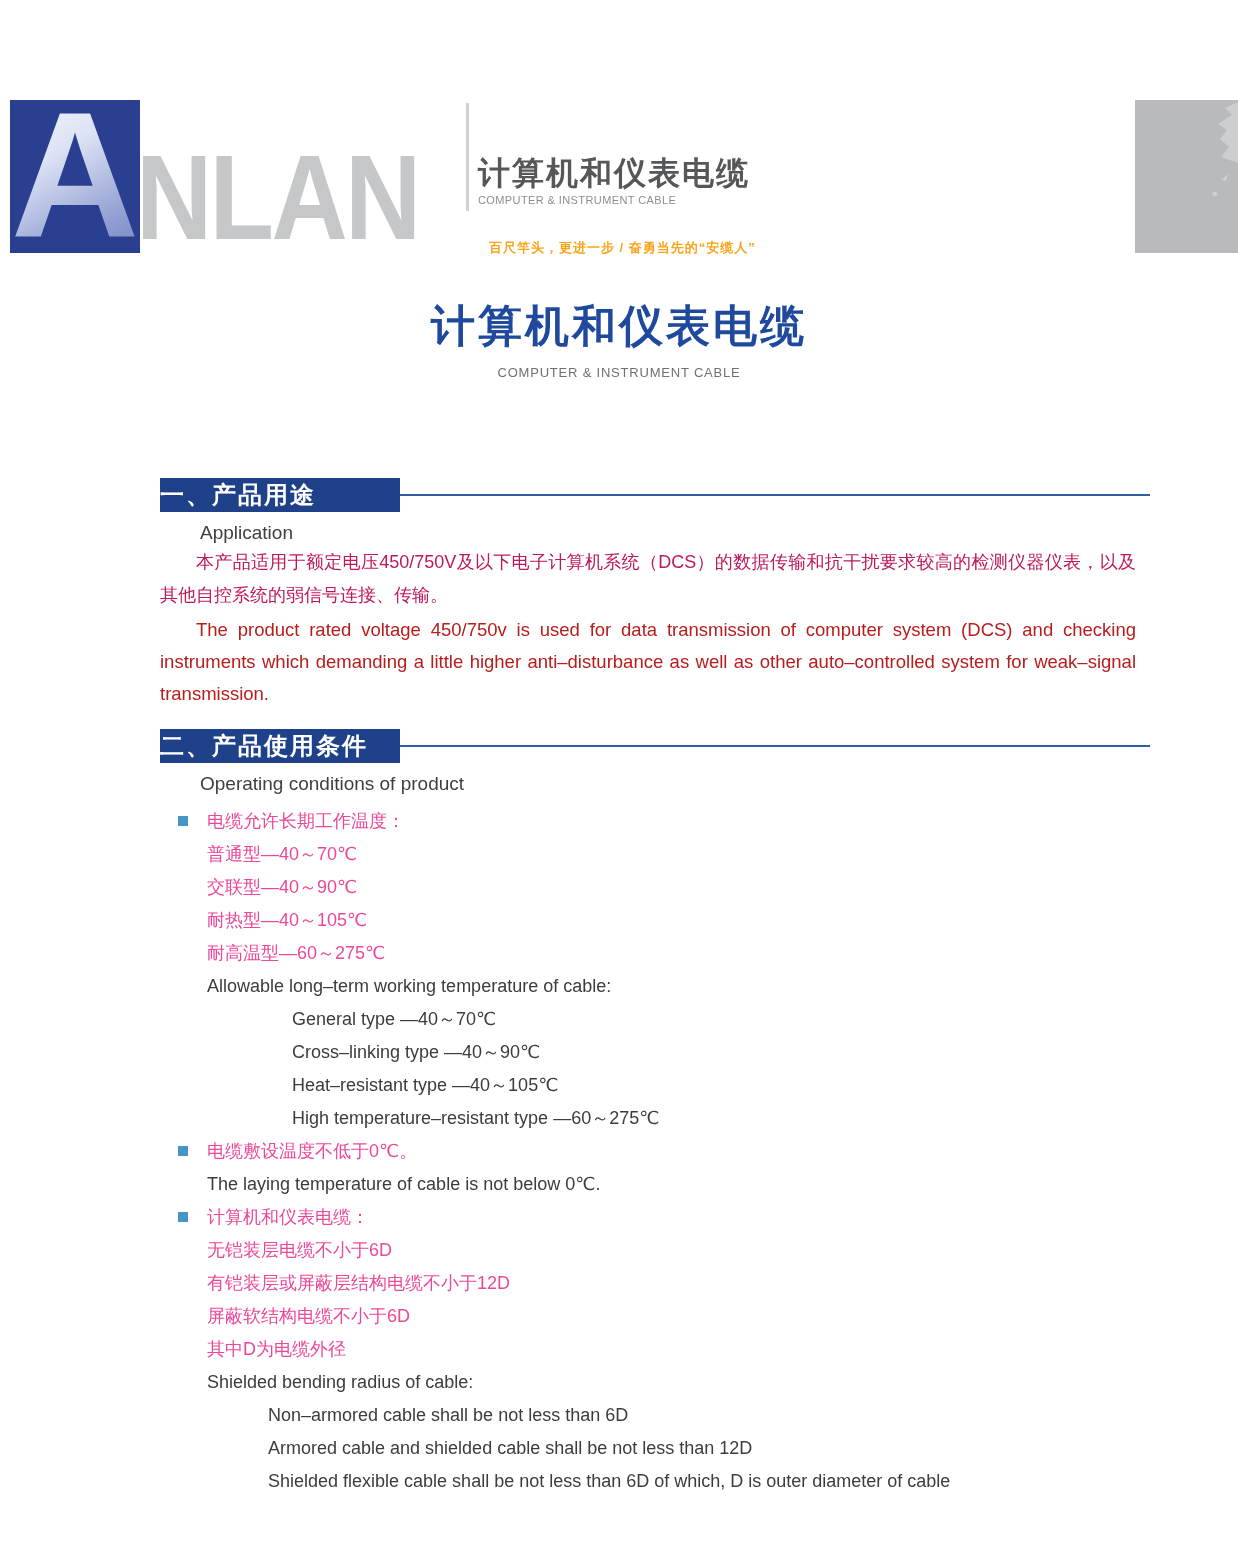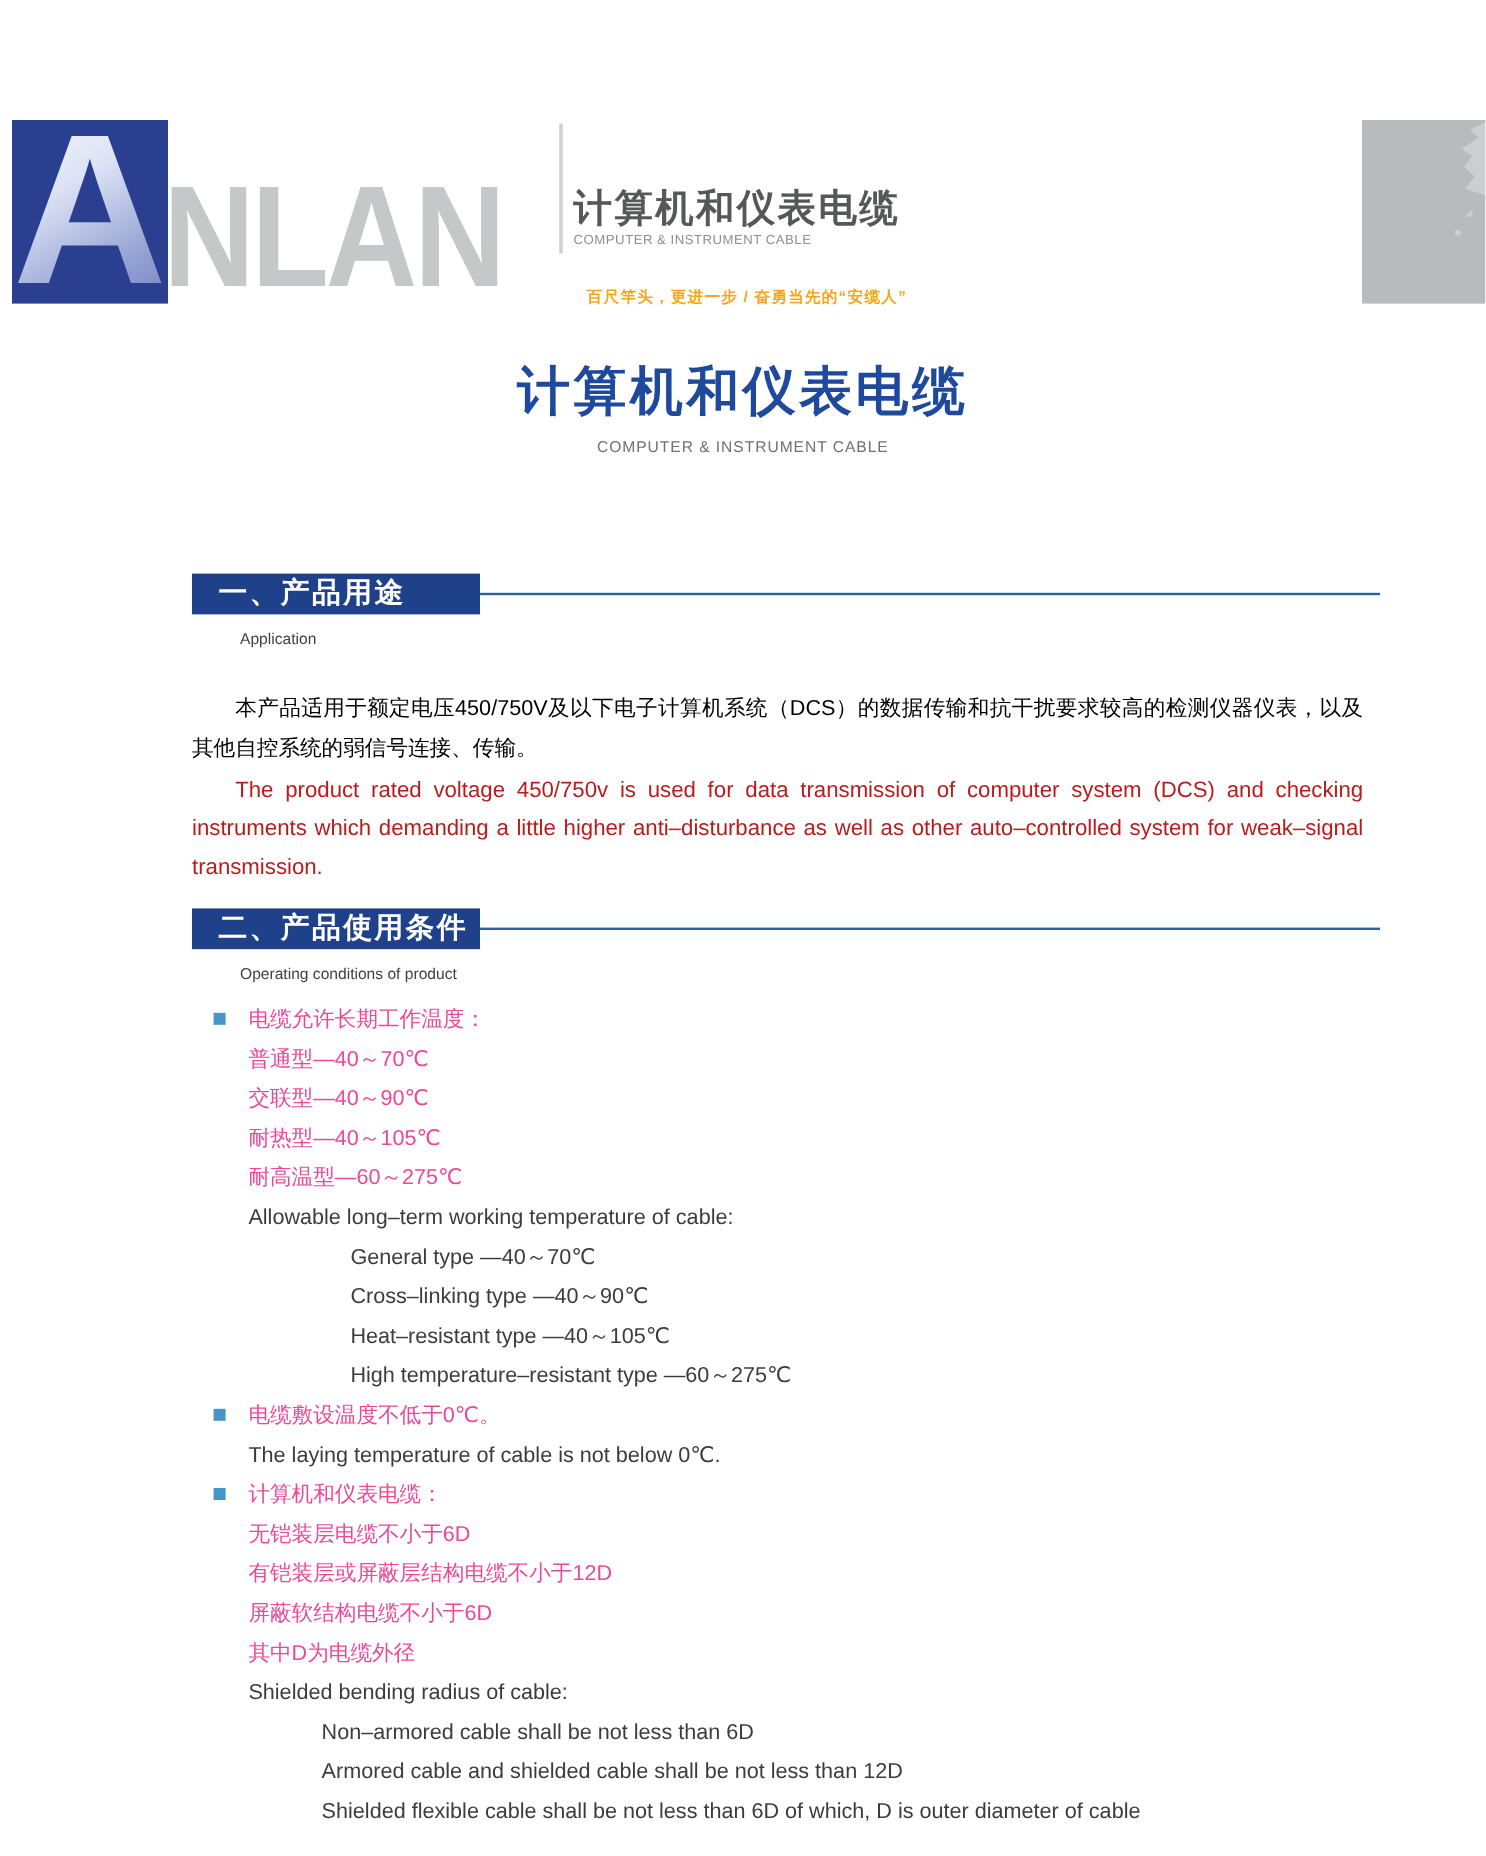--- a/index.html
+++ b/index.html
@@ -53,29 +53,29 @@
   .main-title-cn { font-size:44px; font-weight:bold; color:#1e499c; letter-spacing:3px; }
   .main-title-en { margin-top:9px; font-size:13px; color:#6f7073; letter-spacing:0.8px; }
 
   
   .content { position:absolute; left:160px; top:478px; width:990px; }
 
   .sec-header { position:relative; height:34px; }
   .sec-box {
     position:absolute; left:0; top:0; width:240px; height:34px;
     background:#1e4189; color:#ffffff; font-size:24px; font-weight:bold;
-    line-height:34px; padding-left:22px; letter-spacing:2px;
+    line-height:34px; letter-spacing:2px;
   }
   .sec-rule { position:absolute; left:240px; right:0; top:16px; height:2px; background:#2e5ea6; }
 
-  .sub-label { margin:8px 0 0 40px; font-size:13px; line-height:26px; color:#3e3f41; }
+  .sub-label { margin:8px 0 0 40px; font-size:19px; line-height:26px; color:#3e3f41; }
 
   .para-cn {
-    margin-top:28px; width:976px; font-size:18px; line-height:33px;
-    color:#000000; text-indent:36px; text-align:justify;
+    margin-top:0; width:976px; font-size:18px; line-height:33px;
+    color:#be185d; text-indent:36px; text-align:justify;
   }
   .para-en {
     margin-top:2px; width:976px; font-size:18.5px; line-height:32px;
     color:#b91c1c; text-indent:36px; text-align:justify;
   }
   .sec2 { margin-top:19px; }
 
   .list { margin-top:8px; }
   .line { position:relative; padding-left:47px; font-size:18px; line-height:33px; color:#ec4899; }
   .line.en { color:#3c3c3e; }

